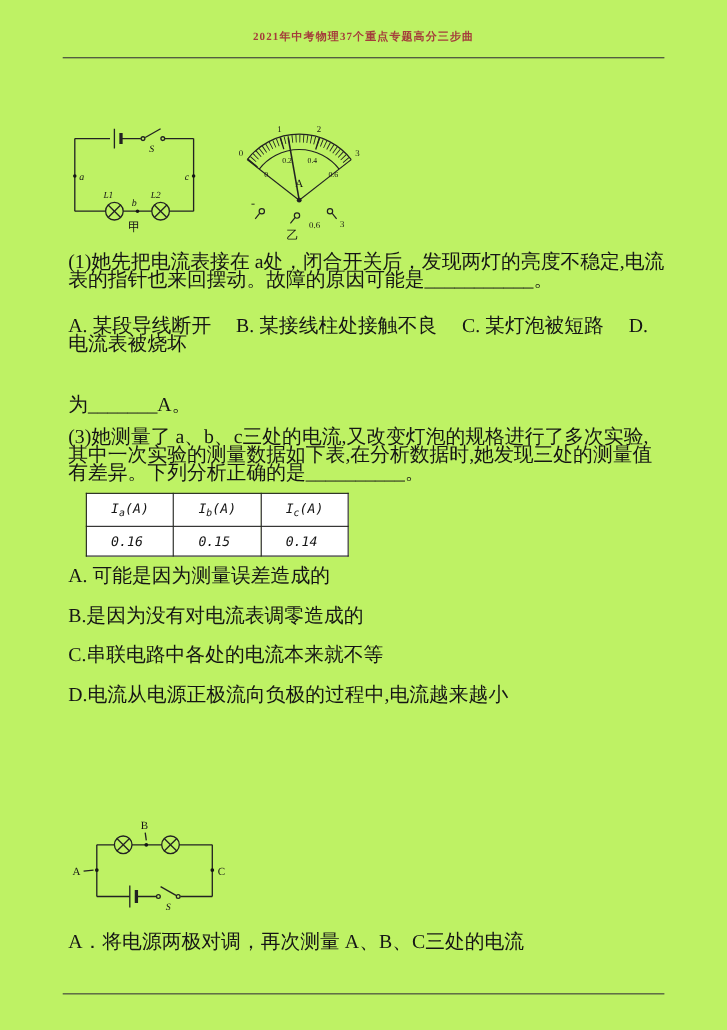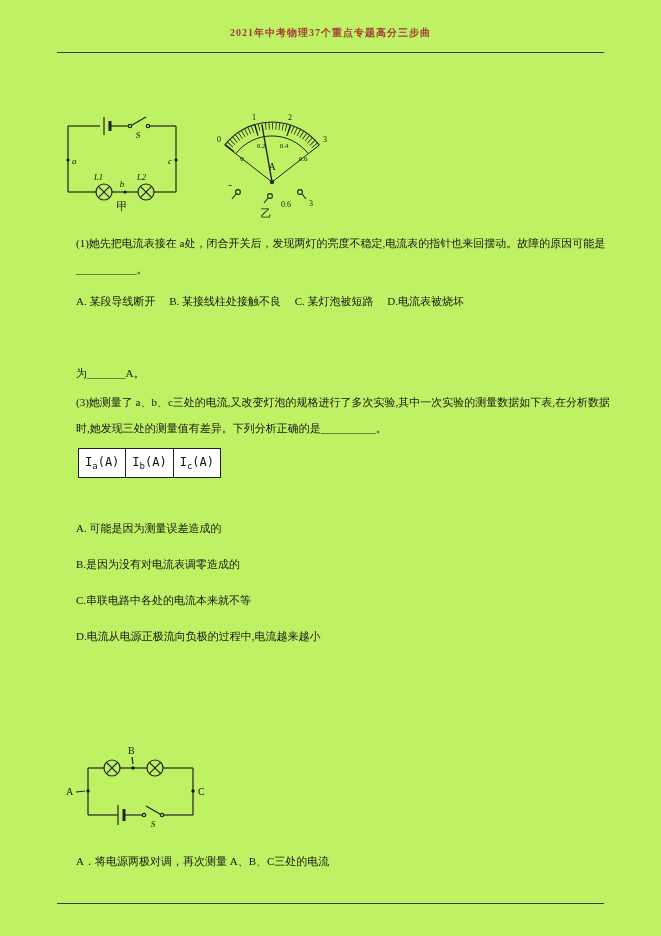--- a/index.html
+++ b/index.html
@@ -27,48 +27,49 @@
   .rule {
     position: absolute;
     left: 57px; right: 57px;
     border-top: 1px solid #3a3a3a;
     height: 0;
   }
   .rule.top { top: 52px; }
   .rule.bottom { top: 903px; }
   .para {
     position: absolute;
-    left: 76px;
+    left: 62px;
     width: 542px;
-    font-size: 11px;
-    line-height: 26px;
+    font-size: 18px;
+    line-height: 16px;
     white-space: normal;
   }
   .fig { position: absolute; }
   svg { display: block; }
   svg text {
     font-family: "Liberation Serif", "DejaVu Serif", serif;
     fill: #151515;
   }
   .lbl-it { font-style: italic; }
   .data-table {
     position: absolute;
     top: 448px; left: 78px;
     border-collapse: collapse;
     font-family: "DejaVu Sans Mono", monospace;
     font-size: 12px;
     color: #151515;
   }
   .data-table th, .data-table td {
     border: 1px solid #222222;
-    padding: 6px 6px;
+    padding: 6px 22px;
     font-weight: normal;
     text-align: left;
     min-width: 44px;
     background: #ffffff;
+    font-style: italic;
   }
   .data-table sub { font-size: 9px; }
   .bold-lead { font-weight: bold; }
 </style>
 </head>
 <body>
 
 <div class="page">
 
   <div class="doc-header">2021年中考物理37个重点专题高分三步曲</div>
@@ -156,20 +157,25 @@
   <div class="para" style="top:360px;">为_______A。</div>
 
   <div class="para" style="top:389px;">(3)她测量了 a、b、c三处的电流,又改变灯泡的规格进行了多次实验,其中一次实验的测量数据如下表,在分析数据时,她发现三处的测量值有差异。下列分析正确的是__________。</div>
 
   <table class="data-table">
     <tbody>
         <tr>
       <th><span>I</span><sub>a</sub><span>(A)</span></th>
       <th><span>I</span><sub>b</sub><span>(A)</span></th>
       <th><span>I</span><sub>c</sub><span>(A)</span></th>
+    </tr>
+    <tr>
+      <td>0.16</td>
+      <td>0.15</td>
+      <td>0.14</td>
     </tr>
   </tbody>
     </table>
 
   <div class="para" style="top:551px;">B.是因为没有对电流表调零造成的</div>
   <div class="para" style="top:515px;">A. 可能是因为测量误差造成的</div>
   <div class="para" style="top:587px;">C.串联电路中各处的电流本来就不等</div>
   <div class="para" style="top:623px;">D.电流从电源正极流向负极的过程中,电流越来越小</div>
 
 

